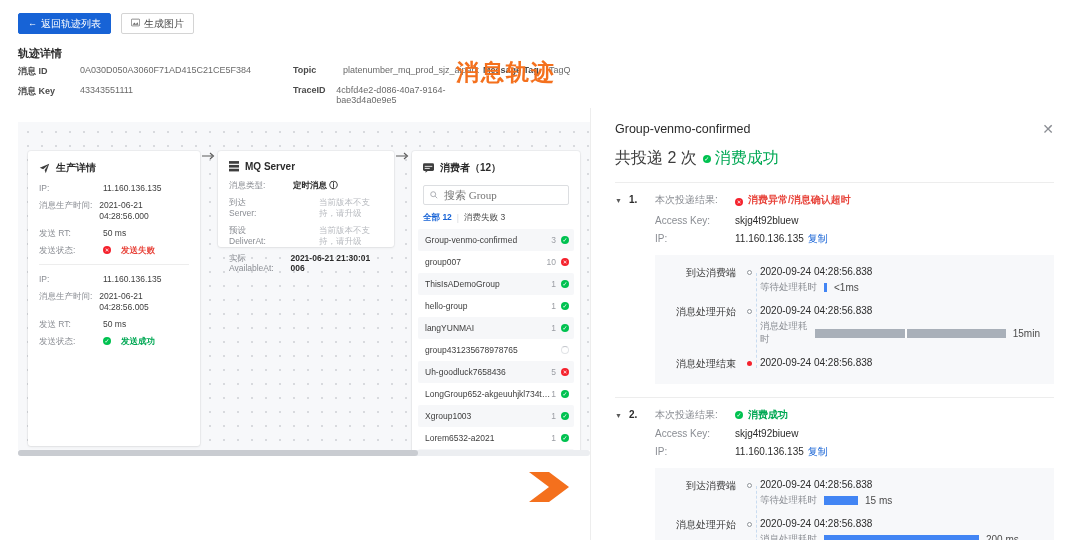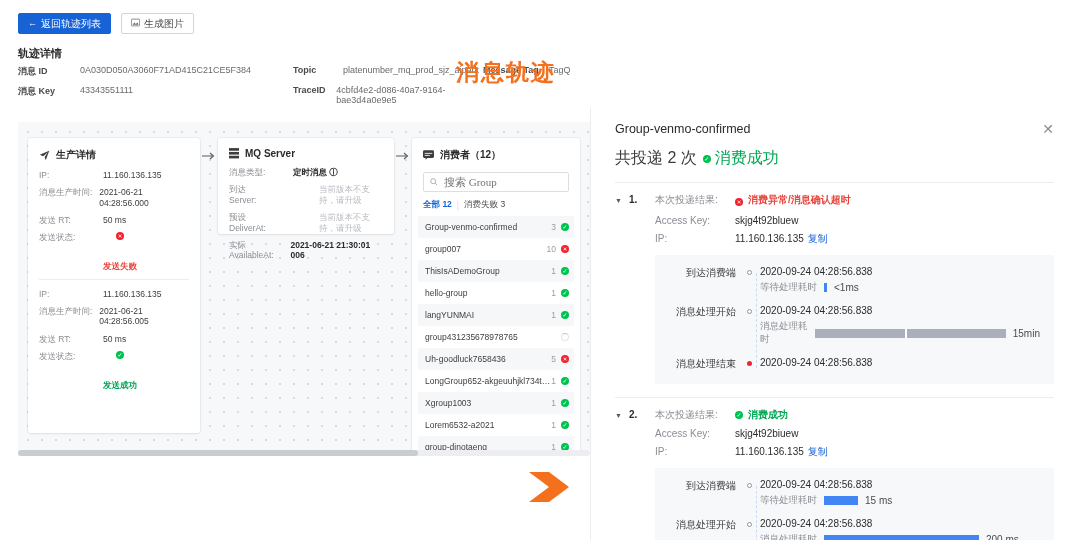--- a/index.html
+++ b/index.html
@@ -51,42 +51,42 @@
     background-position:3px 3px;
     overflow:hidden;
   }
   .hscroll {
     position:absolute; left:18px; top:450px; width:572px; height:6px;
     background:#eceef1; border-radius:3px;
   }
   .hscroll i { display:block; width:70%; height:100%; background:#c9ccd1; border-radius:3px; }
 
   .card {
-    position:absolute; top:16px; background:#fff; border-radius:3px;
+    position:absolute; top:29px; background:#fff; border-radius:3px;
     box-shadow:0 0 0 1px rgba(0,0,0,0.04), 0 1px 3px rgba(0,0,0,0.06);
   }
   #card-producer { left:10px; width:172px; height:295px; }
   #card-mq       { left:200px; width:176px; height:96px; }
   #card-consumer { left:394px; width:168px; height:318px; }
 
   .card-hd { display:flex; align-items:center; gap:6px; padding:10px 11px 8px 11px; }
   .card-hd .ttl { font-size:10px; font-weight:bold; color:#2b2b2b; }
   .card-hd svg { display:block; }
 
   .arrow-link { position:absolute; top:27px; color:#5a5a5a; }
   #arrow-1 { left:184px; }
   #arrow-2 { left:378px; }
 
   .prod-block { padding:0 11px; }
   .prow { display:flex; font-size:8.5px; margin-bottom:6.5px; line-height:1.25; }
   .prow .k { width:64px; color:#8a8d93; }
   .prow .v { color:#3d3d3d; }
   .prow .v.muted { color:#b9bcc1;margin-left:46px; }
   .prow .v.strongdark { color:#2b2b2b; font-weight:bold; }
-  .stat { display:inline-flex; align-items:center; gap:21px; font-weight:bold;flex-direction:column; }
+  .stat { display:inline-flex; align-items:center; gap:10px; font-weight:bold; }
   .stat.fail { color:#e8453c; }
   .stat.ok { color:#00a854; }
   .hr-dash { height:1px; background:#ededed; margin:7px 11px 9px 11px; }
 
   
   .search-wrap { margin:2px 11px 0 11px; }
   .search-box {
     height:20px; border:1px solid #dcdee1; border-radius:2px; background:#fff;
     display:flex; align-items:center; gap:4px; padding:0 6px;
   }

